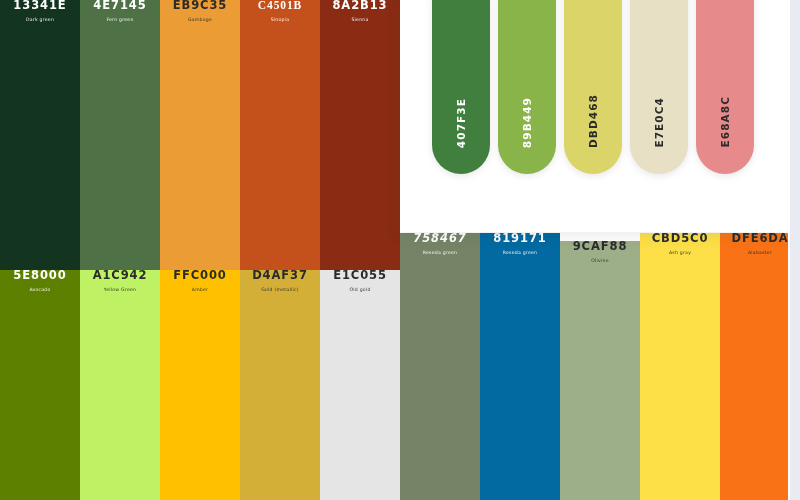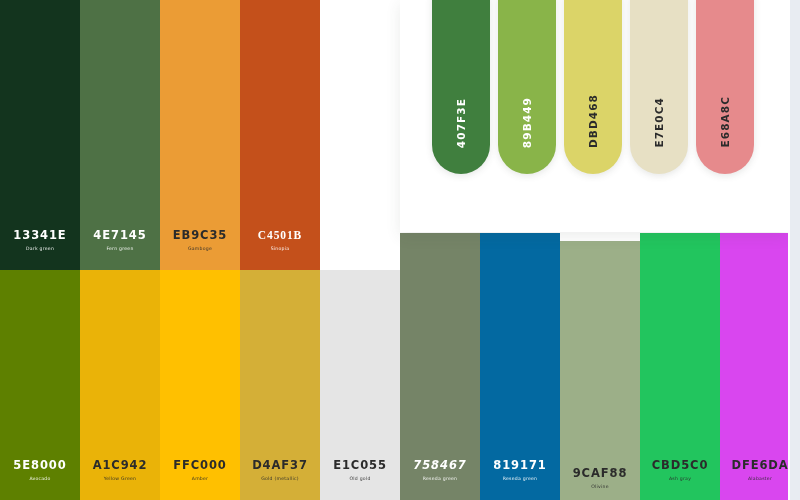--- a/index.html
+++ b/index.html
@@ -24,21 +24,20 @@
   .swatch-row {
     position: absolute;
     display: flex;
   }
   .swatch {
     position: relative;
     box-sizing: border-box;
     display: flex;
     flex-direction: column;
     align-items: center;
-    justify-content: flex-end;
     overflow: hidden;
   }
   .swatch-hex {
     font-size: 11.5px;
     font-weight: bold;
     letter-spacing: 0.9px;
     line-height: 1;
     white-space: nowrap;
   }
   .swatch-name {
@@ -159,33 +158,37 @@
         <div class="swatch-name" style="color: rgb(255, 255, 255);">Fern green</div>
       </div>
       <div class="swatch" style="background: rgb(235, 156, 53);">
         <div class="swatch-hex" style="color: rgb(43, 43, 43);">EB9C35</div>
         <div class="swatch-name" style="color: rgb(43, 43, 43);">Gamboge</div>
       </div>
       <div class="swatch" style="background: rgb(196, 80, 27);">
         <div class="swatch-hex" style="color: rgb(255, 255, 255); font-family: Liberation Serif, serif;">C4501B</div>
         <div class="swatch-name" style="color: rgb(255, 255, 255);">Sinopia</div>
       </div>
+      <div class="swatch" style="background: rgb(138, 43, 19);">
+        <div class="swatch-hex" style="color: rgb(255, 255, 255);">8A2B13</div>
+        <div class="swatch-name" style="color: rgb(255, 255, 255);">Sienna</div>
+      </div>
     </div>
 
   <div class="swatch-row" id="grid-bottomleft">
       <div class="swatch" style="background: rgb(94, 128, 0);">
         <div class="swatch-hex" style="color: rgb(255, 255, 255);">5E8000</div>
         <div class="swatch-name" style="color: rgb(255, 255, 255);">Avocado</div>
       </div>
-      <div class="swatch" style="background: #eab308;">
+      <div class="swatch" style="background: #bef264;">
         <div class="swatch-hex" style="color: rgb(43, 43, 43);">A1C942</div>
         <div class="swatch-name" style="color: rgb(43, 43, 43);">Yellow Green</div>
       </div>
       <div class="swatch" style="background: rgb(255, 192, 0);">
-        <div class="swatch-hex" style="color: rgb(43, 43, 43); margin-top: 40px;">FFC000</div>
+        <div class="swatch-hex" style="color: rgb(43, 43, 43);">FFC000</div>
         <div class="swatch-name" style="color: rgb(43, 43, 43);">Amber</div>
       </div>
       <div class="swatch" style="background: rgb(212, 175, 55);">
         <div class="swatch-hex" style="color: rgb(43, 43, 43);">D4AF37</div>
         <div class="swatch-name" style="color: rgb(43, 43, 43);">Gold (metallic)</div>
       </div>
       <div class="swatch" style="background: #e5e5e5;">
         <div class="swatch-hex" style="color: rgb(43, 43, 43);">E1C055</div>
         <div class="swatch-name" style="color: rgb(43, 43, 43);">Old gold</div>
       </div>
@@ -197,25 +200,25 @@
         <div class="swatch-name" style="color: rgb(255, 255, 255);">Reseda green</div>
       </div>
       <div class="swatch" style="background: #0369a1;">
         <div class="swatch-hex" style="color: rgb(255, 255, 255);">819171</div>
         <div class="swatch-name" style="color: rgb(255, 255, 255);">Reseda green</div>
       </div>
       <div class="swatch" style="background: rgb(156, 175, 136); margin-top: 8px;">
         <div class="swatch-hex" style="color: rgb(43, 43, 43);">9CAF88</div>
         <div class="swatch-name" style="color: rgb(43, 43, 43);">Olivine</div>
       </div>
-      <div class="swatch" style="background: #22c55e;">
+      <div class="swatch" style="background: #fde047;">
         <div class="swatch-hex" style="color: rgb(43, 43, 43);">CBD5C0</div>
         <div class="swatch-name" style="color: rgb(43, 43, 43);">Ash gray</div>
       </div>
-      <div class="swatch" style="background: #d946ef;">
+      <div class="swatch" style="background: #f97316;">
         <div class="swatch-hex" style="color: rgb(43, 43, 43);">DFE6DA</div>
         <div class="swatch-name" style="color: rgb(43, 43, 43);">Alabaster</div>
       </div>
     </div>
 
   <div id="pill-card">
     <div id="pill-track">
         <div class="pill" style="background: rgb(64, 127, 62);">
           <div class="pill-hex" style="color: rgb(255, 255, 255);">407F3E</div>
         </div>

